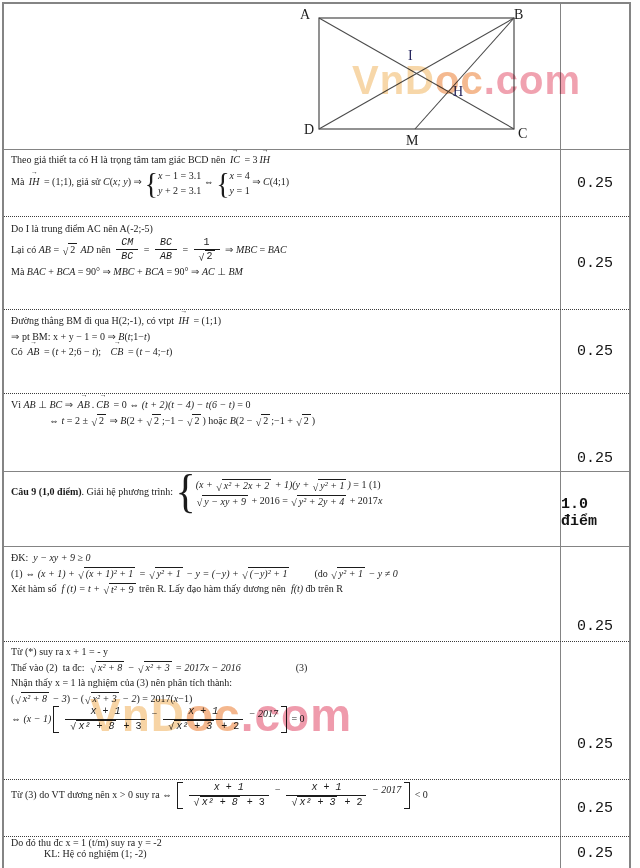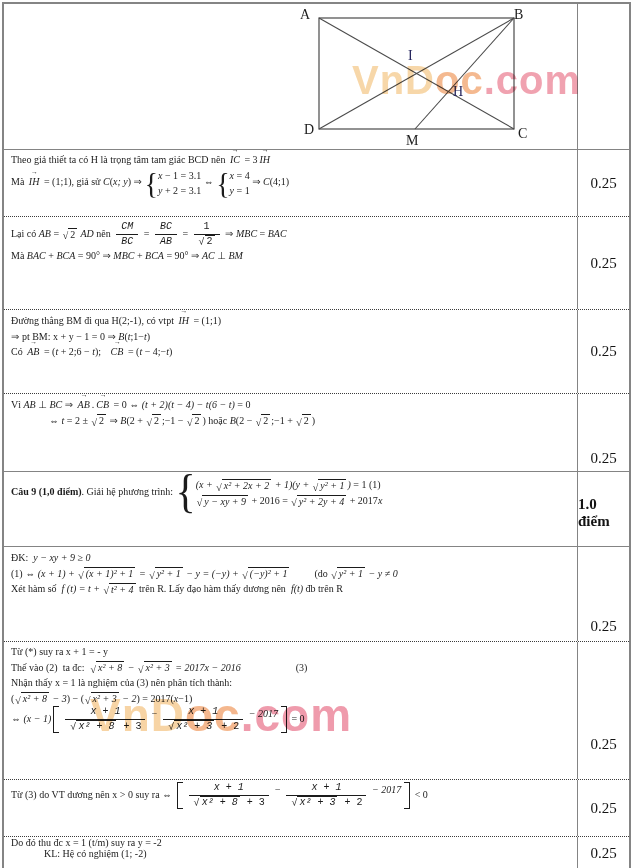--- a/index.html
+++ b/index.html
@@ -5,22 +5,22 @@
   html,body{margin:0;padding:0;background:#ffffff;}
   .page{position:relative;width:640px;height:868px;background:#fefefe;overflow:hidden;
         font-family:"Liberation Serif", serif;color:#1b1b1b;}
   .tbl{position:absolute;left:2px;top:2px;width:629px;height:866px;
        border:2px solid #848484;border-bottom:none;display:flex;flex-direction:column;
        box-sizing:border-box;background:#fff;}
   .row{display:flex;box-sizing:border-box;overflow:hidden;flex:none;}
   .sep-dot{border-bottom:1px dotted #3c3c3c;}
   .sep-solid{border-bottom:1px solid #848484;}
   .rc{flex:1;min-width:0;overflow:hidden;position:relative;}
-  .sc{width:52px;flex:none;border-left:1px solid #848484;display:flex;flex-direction:column;
-      align-items:center;box-sizing:border-box;}
+  .sc{width:69px;flex:none;border-left:1px solid #848484;display:flex;flex-direction:column;
+      align-items:center;box-sizing:border-box;font-family:Liberation Mono, monospace;}
   .sv{font-size:15px;color:#141414;}
   .sv.bold{font-weight:bold;}
   .ln{white-space:pre;padding-left:7px;line-height:1.55;font-size:10px;}
   .tk-tx{font-style:normal;}
   .tk-it{font-style:italic;}
   .tk-b{font-weight:bold;text-align:right;}
   .gap{display:inline-block;}
   .vc{position:relative;font-style:italic;display:inline-block;margin:0 2px;}
   .vc::after{content:"\2192";position:absolute;top:-0.92em;left:50%;transform:translateX(-50%);
              font-size:0.72em;font-style:normal;}
@@ -71,20 +71,21 @@
         <div class="rc" style="padding-top: 2px;">
           <div class="ln"><span class="tk-tx">Theo giả thiết ta có H là trọng tâm tam giác BCD nên </span><span class="vc">IC</span><span class="tk-tx"> = 3</span><span class="vc">IH</span></div>
           <div class="ln"><span class="tk-tx">Mà </span><span class="vc">IH</span><span class="tk-tx"> = (1;1), giả sử </span><span class="tk-it">C</span><span class="tk-tx">(</span><span class="tk-it">x; y</span><span class="tk-tx">) ⇒ </span><span class="cs"><span class="bc" style="font-size: 2.8em;">{</span><span class="st"><span class="cr"><span class="tk-it">x</span><span class="tk-tx"> − 1 = 3.1</span></span><span class="cr"><span class="tk-it">y</span><span class="tk-tx"> + 2 = 3.1</span></span></span></span><span class="tk-tx"> ⇔ </span><span class="cs"><span class="bc" style="font-size: 2.8em;">{</span><span class="st"><span class="cr"><span class="tk-it">x</span><span class="tk-tx"> = 4</span></span><span class="cr"><span class="tk-it">y</span><span class="tk-tx"> = 1</span></span></span></span><span class="tk-tx"> ⇒ </span><span class="tk-it">C</span><span class="tk-tx">(4;1)</span></div>
         </div>
         <div class="sc" style="justify-content: center;">
           <div class="sv">0.25</div>
         </div>
       </div>
       <div class="row sep-dot" style="height: 93px;">
         <div class="rc" style="padding-top: 4px;">
+          <div class="ln"><span class="tk-tx">Do I là trung điểm AC nên A(-2;-5)</span></div>
           <div class="ln"><span class="tk-tx">Lại có </span><span class="tk-it">AB</span><span class="tk-tx"> = </span><span class="sq"><span class="sg">√</span><span class="rd"><span class="tk-tx">2</span></span></span><span class="tk-it"> AD</span><span class="tk-tx"> nên </span><span class="fr"><span class="nu"><span class="tk-it">CM</span></span><span class="de"><span class="tk-it">BC</span></span></span><span class="tk-tx"> = </span><span class="fr"><span class="nu"><span class="tk-it">BC</span></span><span class="de"><span class="tk-it">AB</span></span></span><span class="tk-tx"> = </span><span class="fr"><span class="nu"><span class="tk-tx">1</span></span><span class="de"><span class="sq"><span class="sg">√</span><span class="rd"><span class="tk-tx">2</span></span></span></span></span><span class="tk-tx"> ⇒ </span><span class="tk-it">MBC</span><span class="tk-tx"> = </span><span class="tk-it">BAC</span></div>
           <div class="ln"><span class="tk-tx">Mà </span><span class="tk-it">BAC</span><span class="tk-tx"> + </span><span class="tk-it">BCA</span><span class="tk-tx"> = 90° ⇒ </span><span class="tk-it">MBC</span><span class="tk-tx"> + </span><span class="tk-it">BCA</span><span class="tk-tx"> = 90° ⇒ </span><span class="tk-it">AC</span><span class="tk-tx"> ⊥ </span><span class="tk-it">BM</span></div>
         </div>
         <div class="sc" style="justify-content: center;">
           <div class="sv">0.25</div>
         </div>
       </div>
       <div class="row sep-dot" style="height: 84px;">
         <div class="rc" style="padding-top: 3px;">
           <div class="ln"><span class="tk-tx">Đường thẳng BM đi qua H(2;-1), có vtpt </span><span class="vc">IH</span><span class="tk-tx"> = (1;1)</span></div>
@@ -109,21 +110,21 @@
           <div class="ln"><span class="tk-b">Câu 9 (1,0 điểm)</span><span class="tk-tx">. Giải hệ phương trình: </span><span class="cs"><span class="bc" style="font-size: 4.2em;">{</span><span class="st"><span class="cr"><span class="tk-it">(x + </span><span class="sq"><span class="sg">√</span><span class="rd"><span class="tk-it">x² + 2x + 2</span></span></span><span class="tk-it"> + 1)(y + </span><span class="sq"><span class="sg">√</span><span class="rd"><span class="tk-it">y² + 1</span></span></span><span class="tk-it">)</span><span class="tk-tx"> = 1 (1)</span></span><span class="cr"><span class="sq"><span class="sg">√</span><span class="rd"><span class="tk-it">y − xy + 9</span></span></span><span class="tk-tx"> + 2016 = </span><span class="sq"><span class="sg">√</span><span class="rd"><span class="tk-it">y² + 2y + 4</span></span></span><span class="tk-tx"> + 2017</span><span class="tk-it">x</span></span></span></span></div>
         </div>
         <div class="sc" style="justify-content: center; padding-top: 8px;">
           <div class="sv bold">1.0 điểm</div>
         </div>
       </div>
       <div class="row sep-dot" style="height: 95px;">
         <div class="rc" style="padding-top: 3px;">
           <div class="ln"><span class="tk-tx">ĐK:  </span><span class="tk-it">y − xy + 9 ≥ 0</span></div>
           <div class="ln"><span class="tk-tx">(1) ⇔ </span><span class="tk-it">(x + 1) + </span><span class="sq"><span class="sg">√</span><span class="rd"><span class="tk-it">(x + 1)² + 1</span></span></span><span class="tk-it"> = </span><span class="sq"><span class="sg">√</span><span class="rd"><span class="tk-it">y² + 1</span></span></span><span class="tk-it"> − y = (−y) + </span><span class="sq"><span class="sg">√</span><span class="rd"><span class="tk-it">(−y)² + 1</span></span></span><span class="gap" style="width: 24px;"></span><span class="tk-tx">(do </span><span class="sq"><span class="sg">√</span><span class="rd"><span class="tk-it">y² + 1</span></span></span><span class="tk-it"> − y ≠ 0</span></div>
-          <div class="ln"><span class="tk-tx">Xét hàm số  </span><span class="tk-it">f (t) = t + </span><span class="sq"><span class="sg">√</span><span class="rd"><span class="tk-it">t² + 4</span></span></span><span class="tk-tx"> trên R. Lấy đạo hàm thấy dương nên  </span><span class="tk-it">f(t)</span><span class="tk-tx"> đb trên R</span></div>
+          <div class="ln"><span class="tk-tx">Xét hàm số  </span><span class="tk-it">f (t) = t + </span><span class="sq"><span class="sg">√</span><span class="rd"><span class="tk-it">t² + 9</span></span></span><span class="tk-tx"> trên R. Lấy đạo hàm thấy dương nên  </span><span class="tk-it">f(t)</span><span class="tk-tx"> đb trên R</span></div>
         </div>
         <div class="sc" style="justify-content: flex-end; padding-bottom: 6px;">
           <div class="sv">0.25</div>
         </div>
       </div>
       <div class="row sep-dot" style="height: 138px; gap: 17px;">
         <div class="rc" style="padding-top: 2px;">
           <div class="ln"><span class="tk-tx">Từ (*) suy ra x + 1 = - y</span></div>
           <div class="ln"><span class="tk-tx">Thế vào (2)  ta đc:  </span><span class="sq"><span class="sg">√</span><span class="rd"><span class="tk-it">x² + 8</span></span></span><span class="tk-it"> − </span><span class="sq"><span class="sg">√</span><span class="rd"><span class="tk-it">x² + 3</span></span></span><span class="tk-it"> = 2017x − 2016</span><span class="gap" style="width: 55px;"></span><span class="tk-tx">(3)</span></div>
           <div class="ln"><span class="tk-tx">Nhận thấy x = 1 là nghiệm của (3) nên phân tích thành:</span></div>

